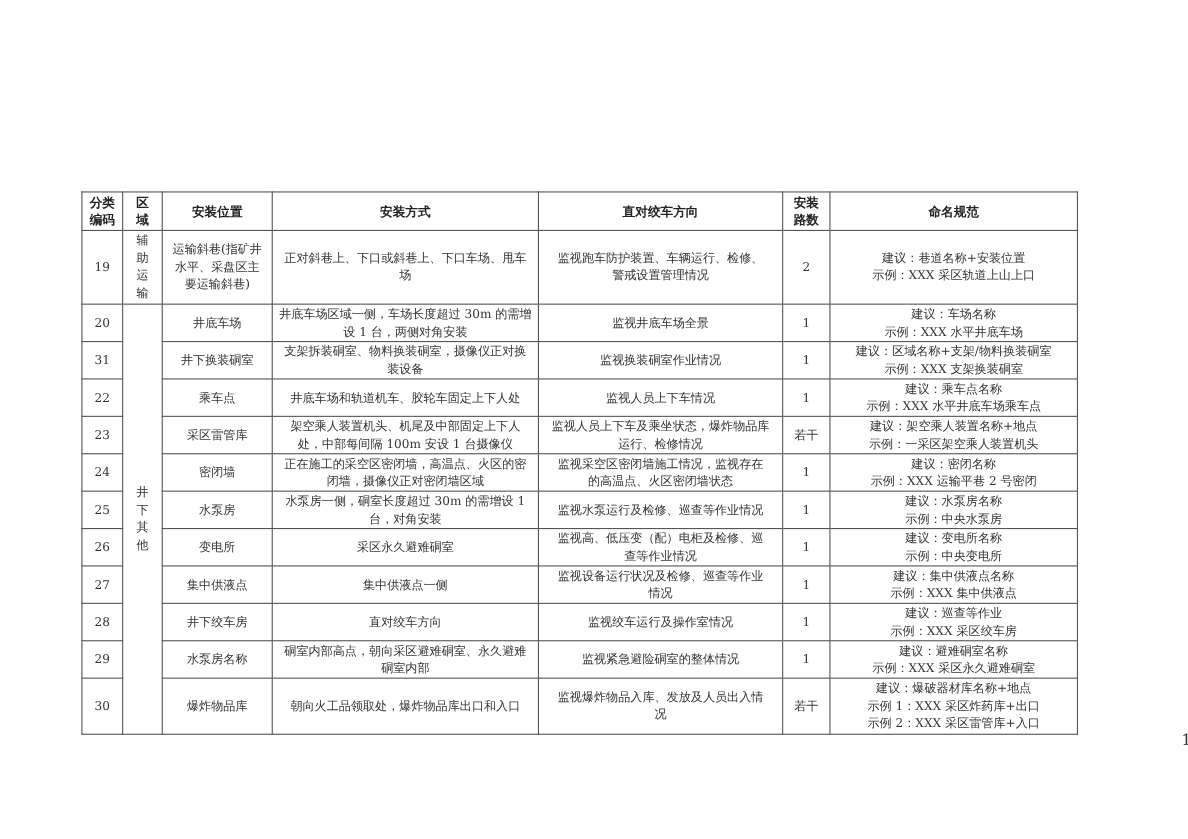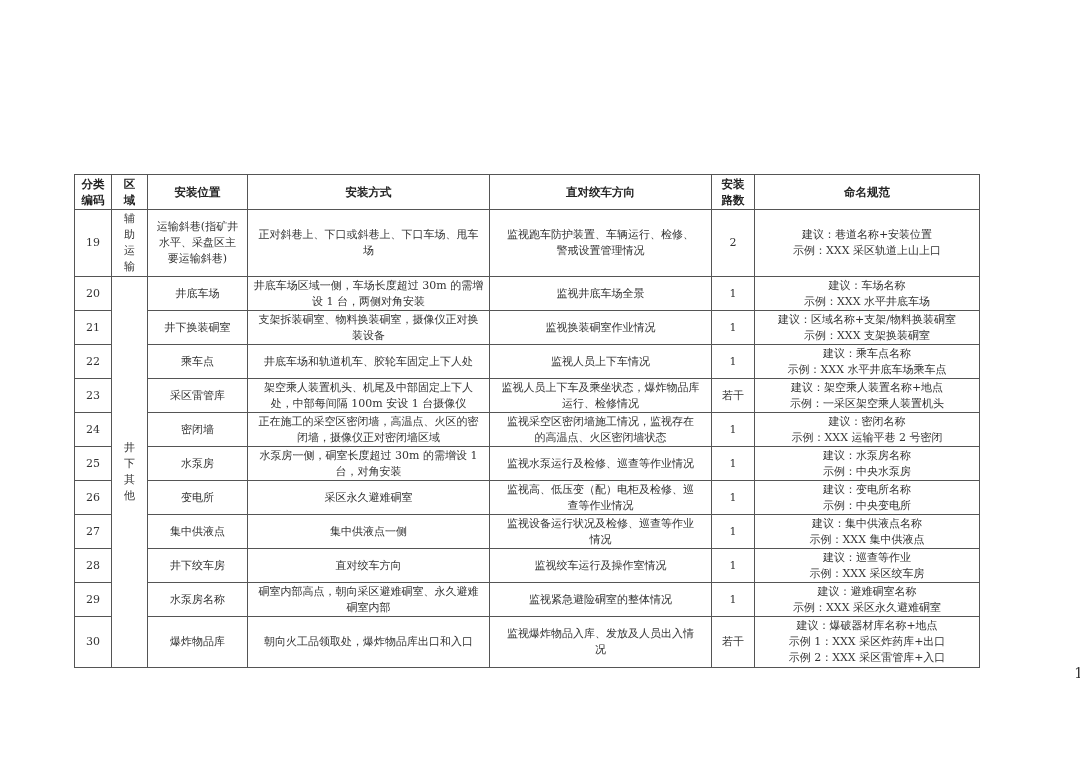--- a/index.html
+++ b/index.html
@@ -73,21 +73,21 @@
         <td class="pre">井底车场</td>
         <td class="pre">井底车场区域一侧，车场长度超过 30m 的需增
 设 1 台，两侧对角安装</td>
         <td class="pre">监视井底车场全景</td>
         <td>1</td>
         <td class="pre">建议：车场名称
 示例：XXX 水平井底车场</td>
       </tr>
 
       <tr style="height:34px">
-        <td>21</td>
+        <td>31</td>
         <td class="pre">井下换装硐室</td>
         <td class="pre">支架拆装硐室、物料换装硐室，摄像仪正对换
 装设备</td>
         <td class="pre">监视换装硐室作业情况</td>
         <td>1</td>
         <td class="pre">建议：区域名称+支架/物料换装硐室
 示例：XXX 支架换装硐室</td>
       </tr>
 
       <tr style="height:34px">

